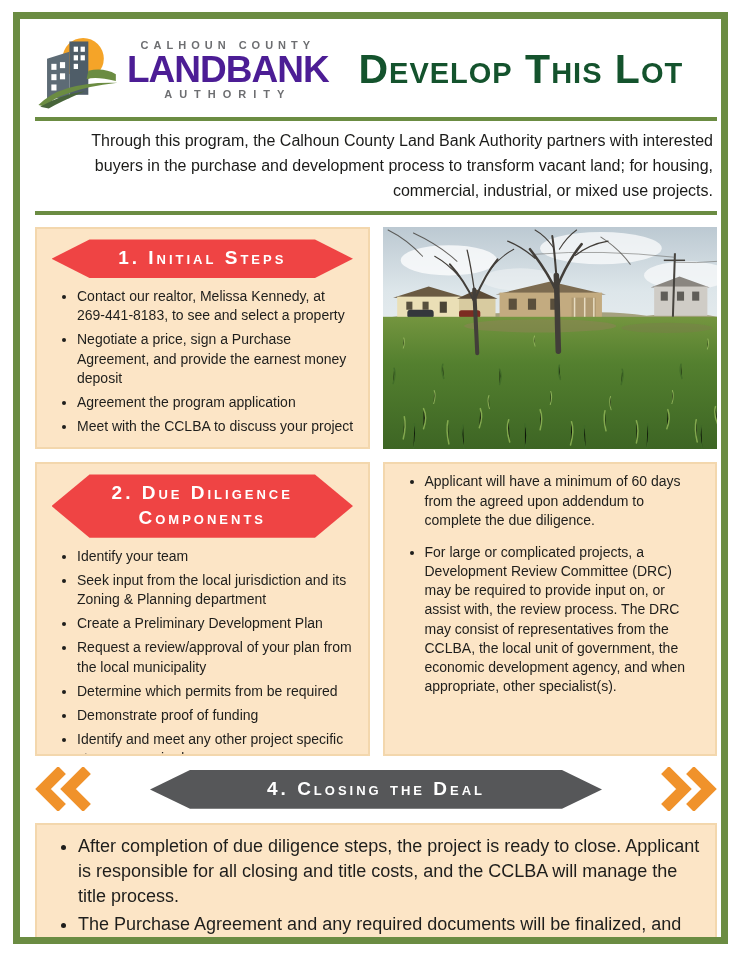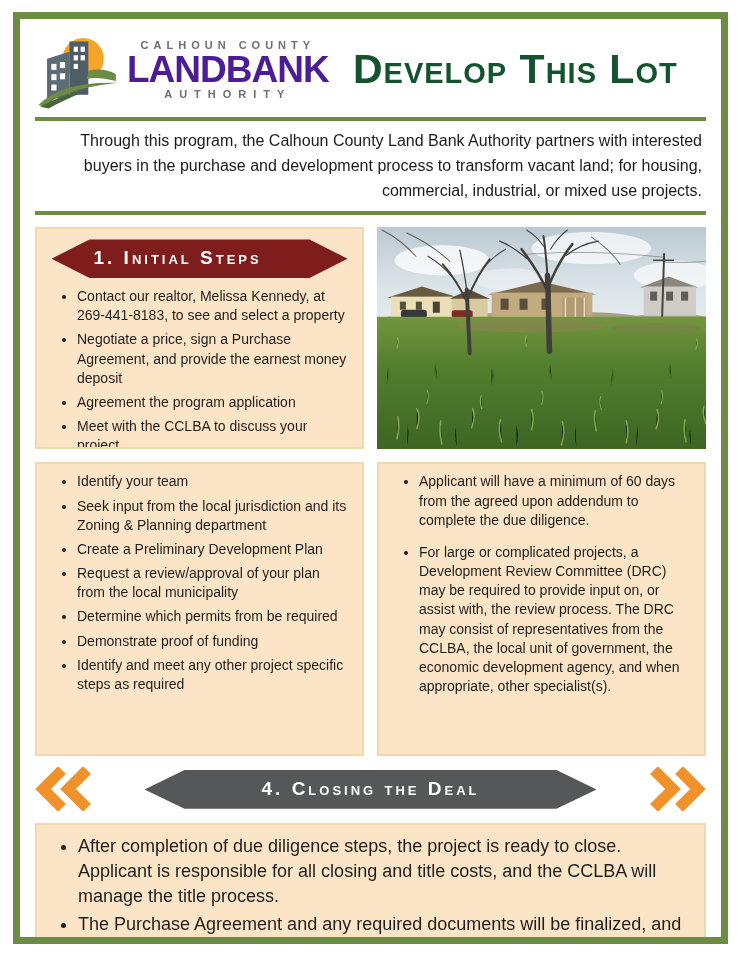--- a/index.html
+++ b/index.html
@@ -4,21 +4,21 @@
 <style>
   * { margin:0; padding:0; box-sizing:border-box; }
   html,body { background:#ffffff; }
   body {
     width:741px; height:959px; position:relative;
     font-family:"Liberation Sans", sans-serif; color:#1e1e1c;
   }
   .frame {
     position:absolute; top:12px; left:13px; right:13px; bottom:15px;
     border:7px solid #6b8c42; background:#fff;
-    padding:4px 15px 0 15px; overflow:hidden;
+    padding:4px 4px 0 15px; overflow:hidden;
   }
   
   .header { display:flex; align-items:center; height:88px; margin-top:2px; }
   .logo { display:flex; align-items:center; gap:6px; }
   .logo-mark { width:86px; height:80px; flex:0 0 auto; }
   .logo-text { display:flex; flex-direction:column; align-items:center; }
   .logo-top { font-size:11px; letter-spacing:5px; color:#6d6e71; font-weight:bold; }
   .logo-main { font-size:37px; font-weight:bold; color:#4c1d95; letter-spacing:-1px; line-height:1.0; }
   .logo-sub { font-size:11px; letter-spacing:7px; color:#6d6e71; font-weight:bold; }
   .doc-title {
@@ -34,21 +34,21 @@
   .intro { text-align:right; font-size:16px; line-height:1.55; padding:0 4px; color:#1b1b19; }
   
   .grid { display:grid; grid-template-columns:1fr 1fr; column-gap:13px; row-gap:13px; }
   .panel {
     background:#fce5c6; border:2px solid #f3d7ad; padding:8px 13px 6px 13px;
     overflow:hidden;
   }
   .panel.h1 { height:222px; }
   .row2 { height:294px; }
   .banner {
-    background:#7f1d1d; color:#ffffff; 
+    background:#ef4444; color:#ffffff; text-align:center;
     font-variant:small-caps; font-weight:bold; font-size:19px; letter-spacing:3px;
     line-height:1.3; padding:7px 42px;
     clip-path:polygon(0 50%, 38px 0, calc(100% - 38px) 0, 100% 50%, calc(100% - 38px) 100%, 38px 100%);
     margin:2px auto 9px auto; width:99%;
   }
   .bullets { list-style:disc; padding-left:27px; }
   .bullets li { font-size:14px; line-height:1.37; margin-bottom:5px; }
   .bullets.spread li { margin-bottom:13px; }
   
   .photo { height:222px; overflow:hidden; }
@@ -232,20 +232,21 @@
           <path d="M450,362 q-5,-16 -1,-26"></path>
             <path d="M570,350 q5,-16 1,-26"></path>
             <path d="M40,240 q4,-12 1,-20"></path>
           <path d="M300,236 q-4,-12 -1,-20"></path>
             <path d="M640,242 q4,-12 1,-20"></path>
         </g>
       </svg>
     </div>
 
     <section class="panel row2">
+      <div class="banner">2. Due Diligence Components</div>
       <ul class="bullets">
           <li>Identify your team</li>
           <li>Seek input from the local jurisdiction and its Zoning &amp; Planning department</li>
           <li>Create a Preliminary Development Plan</li>
           <li>Request a review/approval of your plan from the local municipality</li>
           <li>Determine which permits from be required</li>
           <li>Demonstrate proof of funding</li>
           <li>Identify and meet any other project specific steps as required</li>
         </ul>
     </section>

